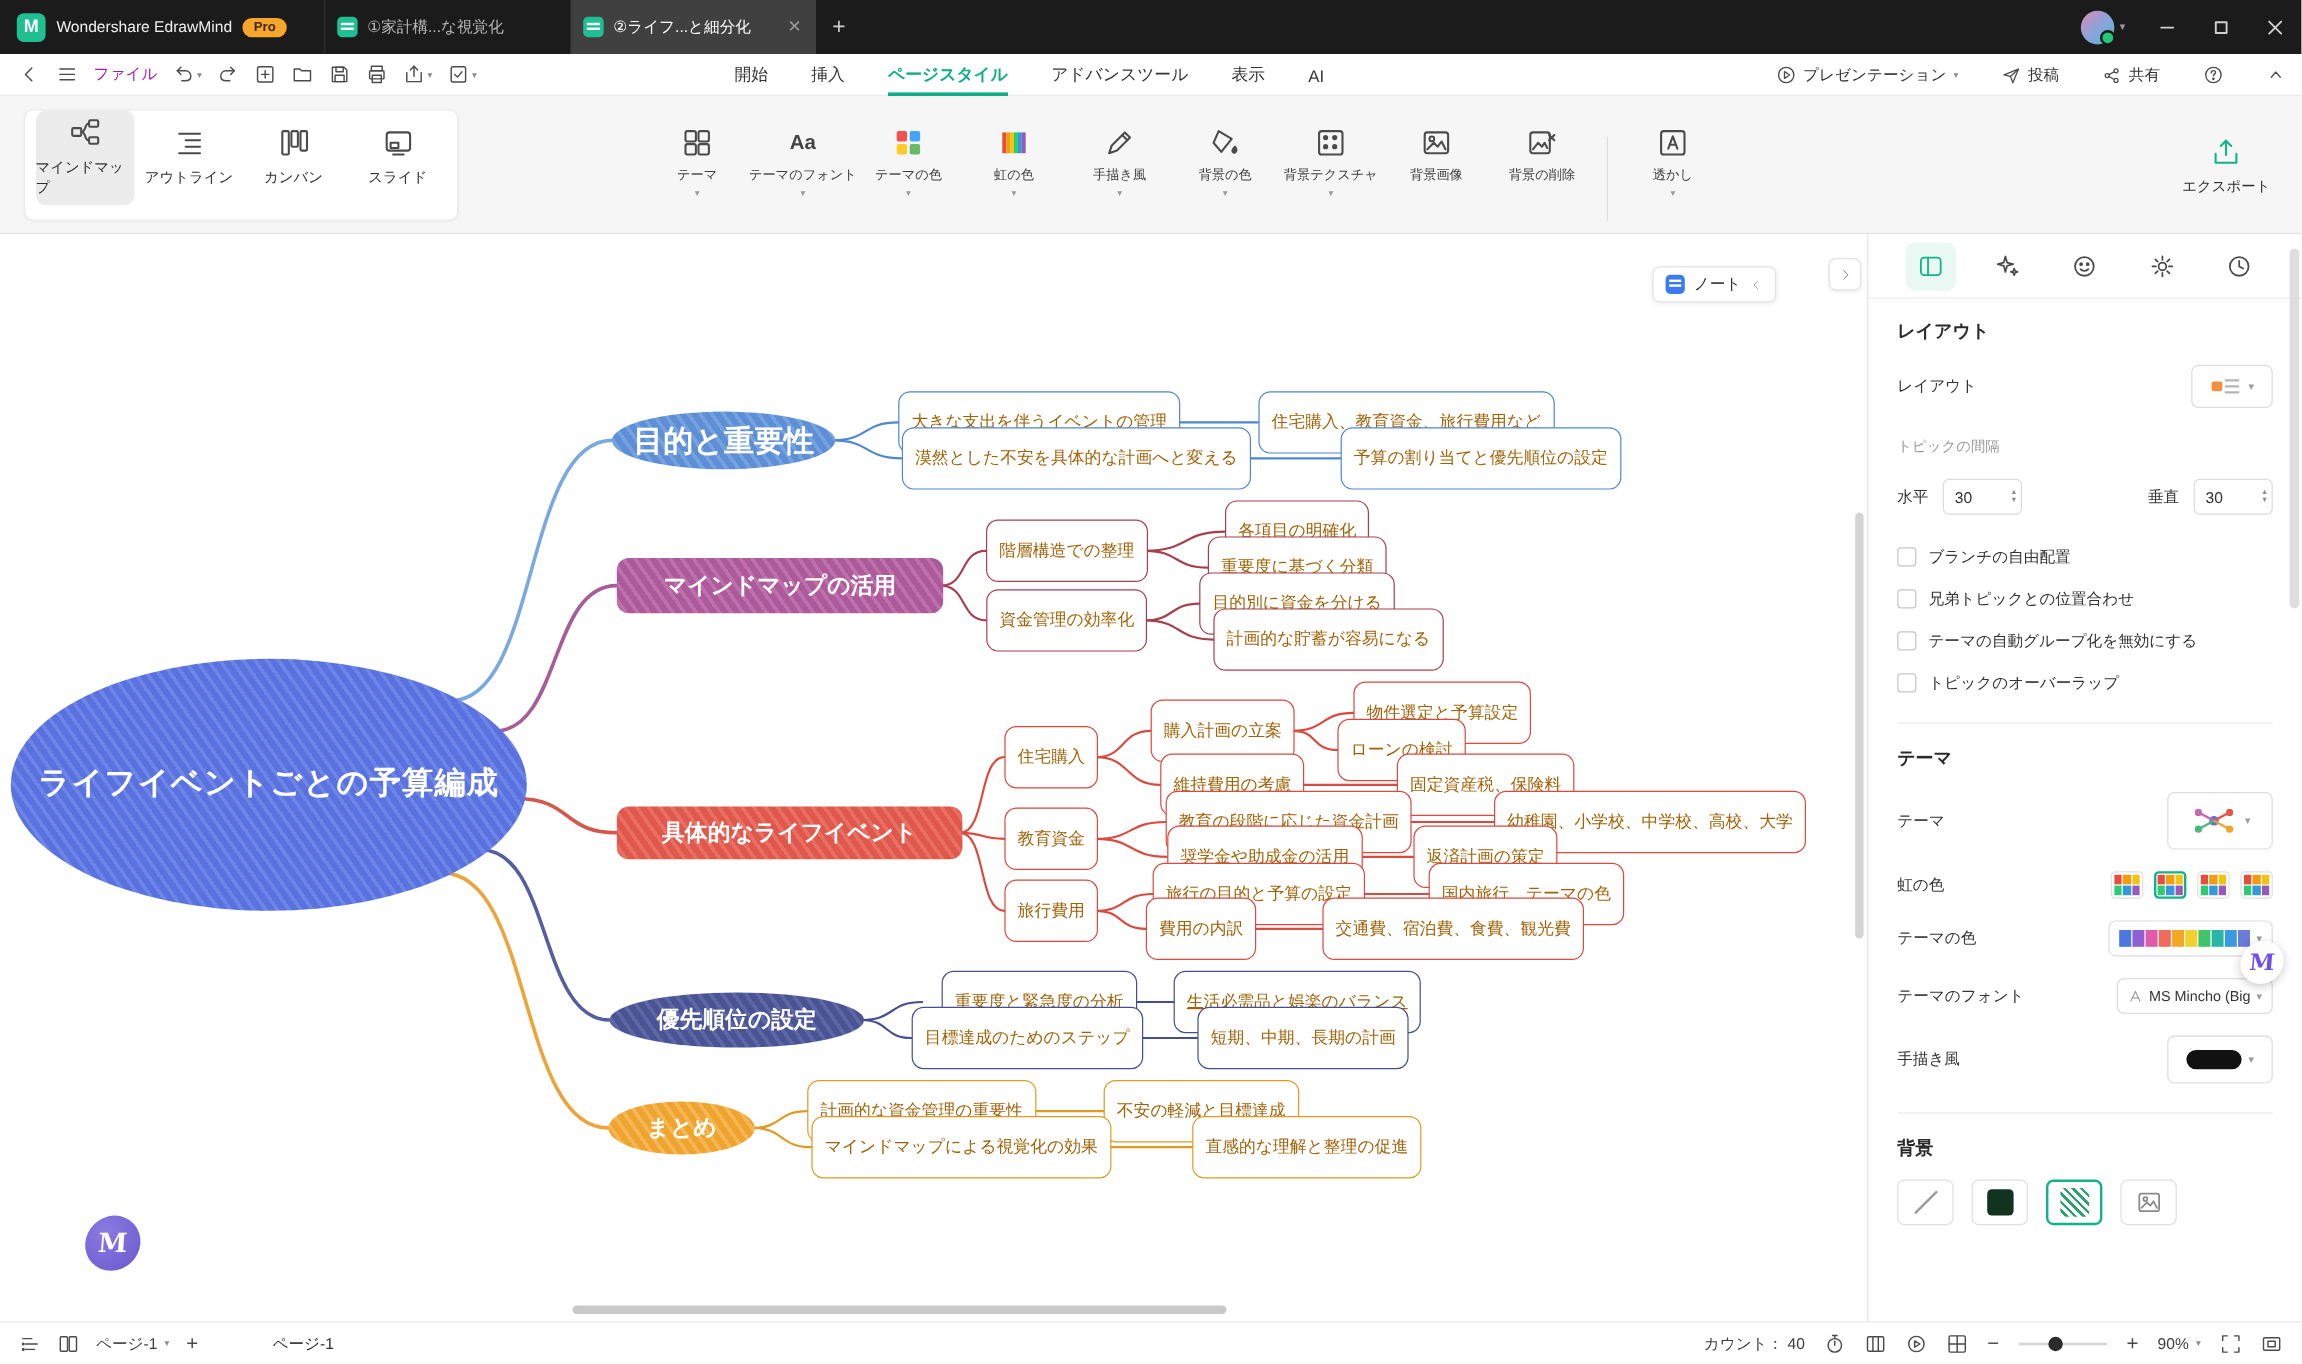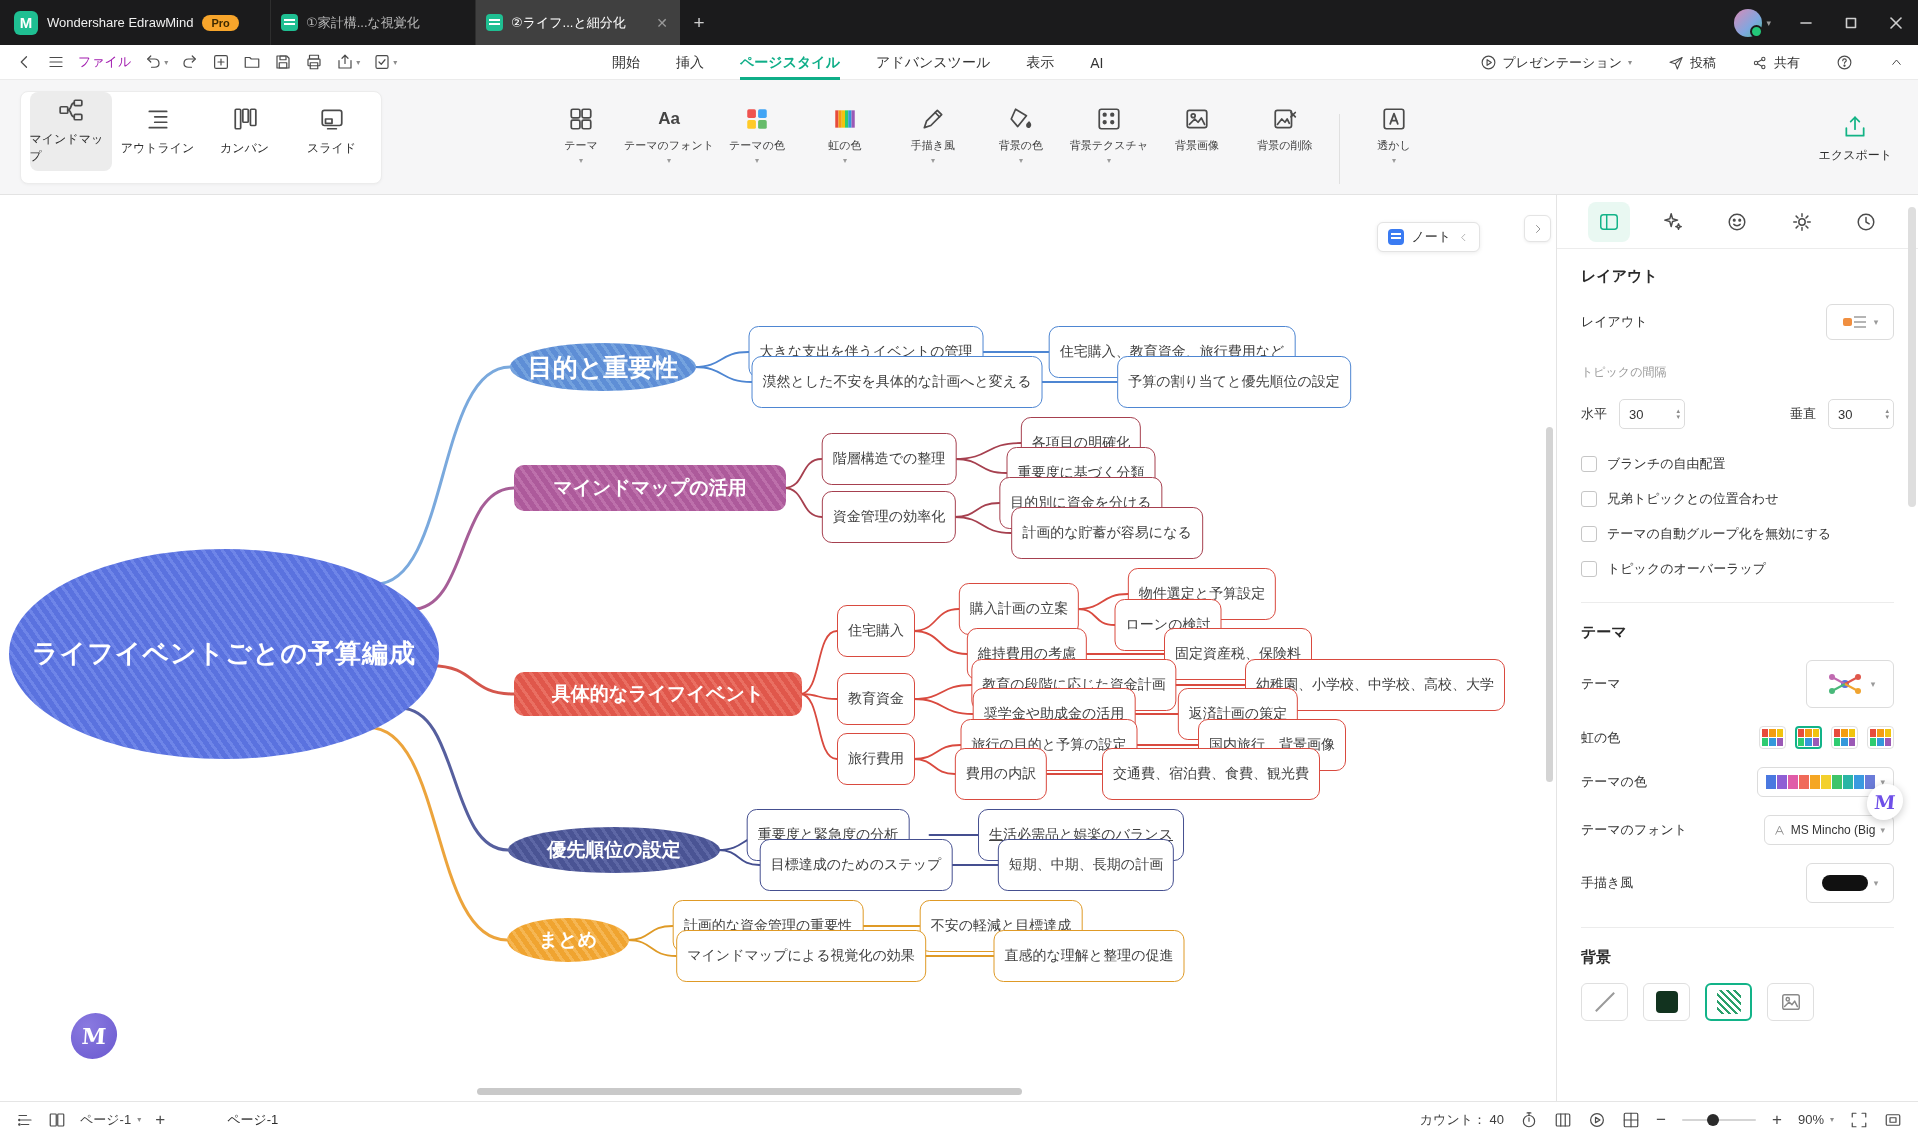--- a/index.html
+++ b/index.html
@@ -61,21 +61,21 @@
 .export .lbl{font-size:12px;color:#2e2e2e}
 .aa-ic{font-size:17px;font-weight:bold;color:#444;line-height:26px;height:26px}
 
 
 .main{flex:1;display:flex;min-height:0}
 .canvas{position:relative;flex:1;background:#fff;overflow:hidden}
 #mm-edges{position:absolute;left:0;top:0}
 #mm-nodes{position:absolute;inset:0}
 #mm-nodes .mm-node{position:absolute;transform:translate(-50%,-50%);white-space:nowrap;
   font-family:"DejaVu Serif","Liberation Serif",serif}
-.mm-topic{background:#fff;border:1.6px solid #888;border-radius:10px;padding:16px 10px;font-size:14px;color:#404040}
+.mm-topic{background:#fff;border:1.6px solid #888;border-radius:10px;padding:16px 10px;font-size:14px;color:#a16207}
 .mm-branch,.mm-central{display:flex;align-items:center;justify-content:center;color:#fff;font-weight:600;text-align:center}
 .mm-ellipse{border-radius:50%}
 .mm-rect{border-radius:10px}
 .mm-central{white-space:normal;line-height:1.3;padding:0 28px;letter-spacing:1px}
 .note-btn{position:absolute;top:27px;right:76px;height:30px;background:#fff;border:1px solid #e3e3e3;border-radius:6px;
   display:flex;align-items:center;gap:7px;padding:0 10px;font-size:13px;color:#333;box-shadow:0 1px 4px rgba(0,0,0,.08)}
 .note-ic{width:16px;height:16px;border-radius:4px;background:#3a7bf2;position:relative}
 .note-ic::after{content:"";position:absolute;left:3px;right:3px;top:4px;height:2px;background:#fff;box-shadow:0 4px 0 #fff}
 .panel-collapse{position:absolute;top:20px;right:5px;width:27px;height:27px;background:#fff;border:1px solid #e4e4e4;
   border-radius:6px;display:flex;align-items:center;justify-content:center;box-shadow:0 1px 3px rgba(0,0,0,.07)}
@@ -499,25 +499,25 @@
           <div class="mm-node mm-topic" style="border-color: rgb(217, 74, 63); left: 1168px; top: 430px;">ローンの検討</div>
           <div class="mm-node mm-topic" style="border-color: rgb(217, 74, 63); left: 1027px; top: 459px;">維持費用の考慮</div>
           <div class="mm-node mm-topic" style="border-color: rgb(217, 74, 63); left: 1238px; top: 459px;">固定資産税、保険料</div>
           <div class="mm-node mm-topic" style="border-color: rgb(217, 74, 63); left: 876px; top: 504px;">教育資金</div>
           <div class="mm-node mm-topic" style="border-color: rgb(217, 74, 63); left: 1074px; top: 490px;">教育の段階に応じた資金計画</div>
           <div class="mm-node mm-topic" style="border-color: rgb(217, 74, 63); left: 1375px; top: 490px;">幼稚園、小学校、中学校、高校、大学</div>
           <div class="mm-node mm-topic" style="border-color: rgb(217, 74, 63); left: 1054px; top: 519px;">奨学金や助成金の活用</div>
           <div class="mm-node mm-topic" style="border-color: rgb(217, 74, 63); left: 1238px; top: 519px;">返済計画の策定</div>
           <div class="mm-node mm-topic" style="border-color: rgb(217, 74, 63); left: 876px; top: 564px;">旅行費用</div>
           <div class="mm-node mm-topic" style="border-color: rgb(217, 74, 63); left: 1049px; top: 550px;">旅行の目的と予算の設定</div>
-          <div class="mm-node mm-topic" style="border-color: rgb(217, 74, 63); left: 1272px; top: 550px;">国内旅行、背景画像</div>
+          <div class="mm-node mm-topic" style="border-color: rgb(217, 74, 63); left: 1272px; top: 550px;">国内旅行、テーマの色</div>
           <div class="mm-node mm-topic" style="border-color: rgb(217, 74, 63); left: 1001px; top: 579px;">費用の内訳</div>
           <div class="mm-node mm-topic" style="border-color: rgb(217, 74, 63); left: 1211px; top: 579px;">交通費、宿泊費、食費、観光費</div>
           <div class="mm-node mm-branch mm-ellipse" style="background: repeating-linear-gradient(55deg, rgb(74, 84, 148) 0px, rgb(74, 84, 148) 5px, rgb(93, 103, 165) 5px, rgb(93, 103, 165) 8px); width: 212px; height: 46px; font-size: 19px; left: 614px; top: 655px;">優先順位の設定</div>
-          <div class="mm-node mm-topic" style="border-color: rgb(69, 79, 144); left: 828px; top: 640px;">重要度と緊急度の分析</div>
+          <div class="mm-node mm-topic" style="border-color: rgb(69, 79, 144); left: 866px; top: 640px;">重要度と緊急度の分析</div>
           <div class="mm-node mm-topic" style="border-color: rgb(69, 79, 144); left: 1081px; top: 640px; text-decoration: underline;">生活必需品と娯楽のバランス</div>
           <div class="mm-node mm-topic" style="border-color: rgb(69, 79, 144); left: 856px; top: 670px;">目標達成のためのステップ</div>
           <div class="mm-node mm-topic" style="border-color: rgb(69, 79, 144); left: 1086px; top: 670px;">短期、中期、長期の計画</div>
           <div class="mm-node mm-branch mm-ellipse" style="background: repeating-linear-gradient(55deg, rgb(240, 164, 48) 0px, rgb(240, 164, 48) 5px, rgb(245, 182, 83) 5px, rgb(245, 182, 83) 8px); width: 122px; height: 44px; font-size: 19px; left: 568px; top: 745px;">まとめ</div>
           <div class="mm-node mm-topic" style="border-color: rgb(223, 154, 38); left: 768px; top: 731px;">計画的な資金管理の重要性</div>
           <div class="mm-node mm-topic" style="border-color: rgb(223, 154, 38); left: 1001px; top: 731px;">不安の軽減と目標達成</div>
           <div class="mm-node mm-topic" style="border-color: rgb(223, 154, 38); left: 801px; top: 761px;">マインドマップによる視覚化の効果</div>
           <div class="mm-node mm-topic" style="border-color: rgb(223, 154, 38); left: 1089px; top: 761px;">直感的な理解と整理の促進</div>
         </div>
 

